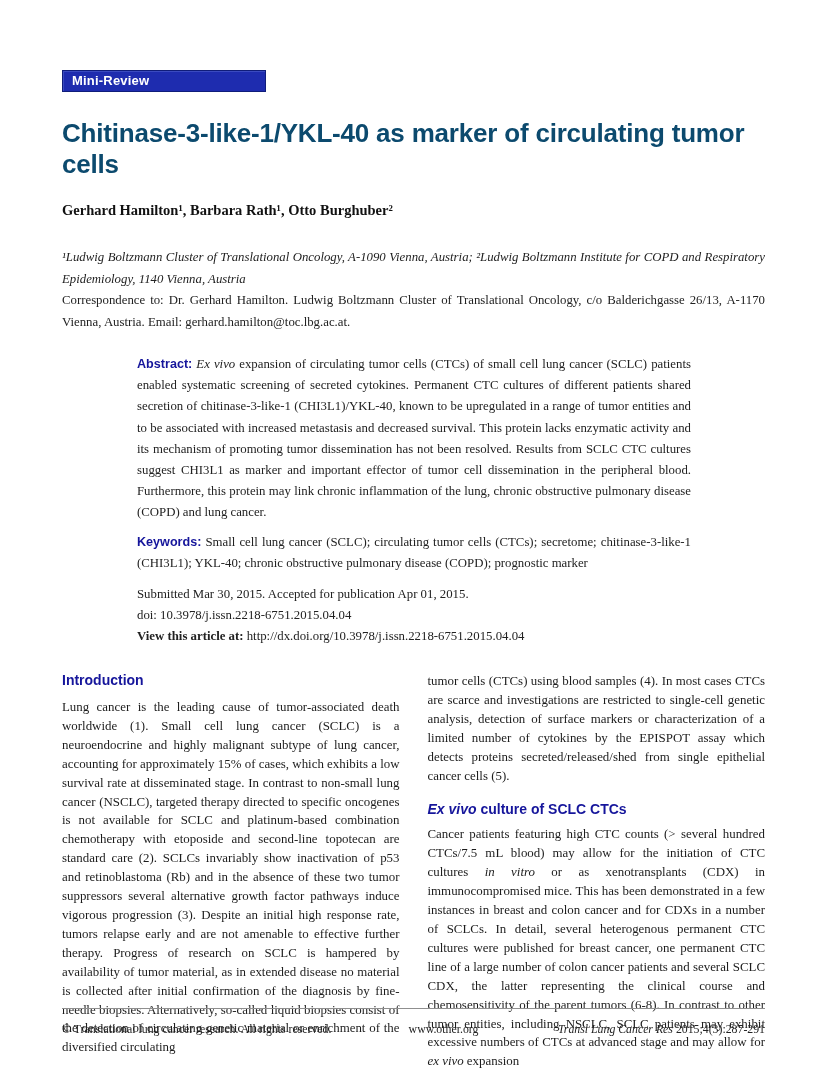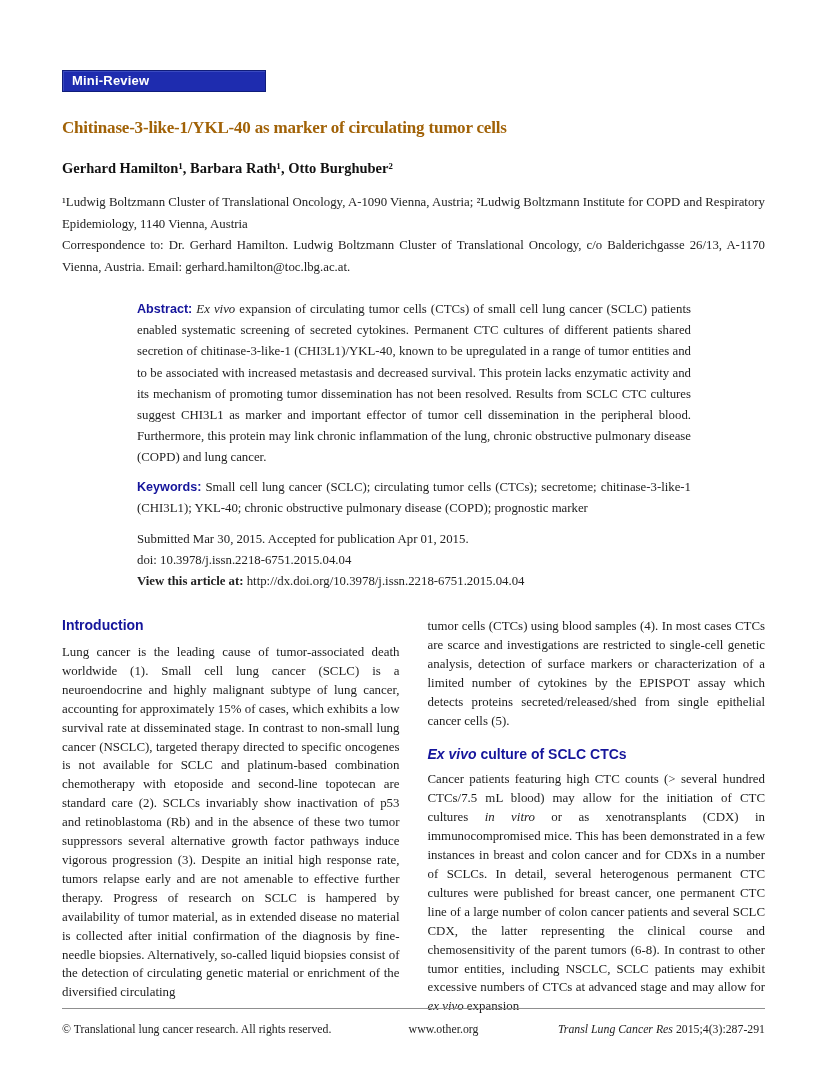--- a/index.html
+++ b/index.html
@@ -28,41 +28,41 @@
     font-family: "Liberation Sans", "DejaVu Sans", sans-serif;
     font-weight: bold;
     font-size: 13px;
     line-height: 20px;
     padding-left: 9px;
     letter-spacing: 0.2px;
   }
 
   .title {
     margin-top: 26px;
-    font-family: Liberation Serif, serif;
+    font-family: Liberation Sans, sans-serif;
     font-weight: bold;
-    font-size: 17px;
-    color: #a16207;
+    font-size: 26px;
+    color: #0c4a6e;
     letter-spacing: -0.2px;
   }
 
   .authors {
     margin-top: 22px;
     font-weight: bold;
     font-size: 14.5px;
     color: #111111;
   }
 
   .affiliations, .correspondence {
     font-size: 12.8px;
     line-height: 21.5px;
     text-align: justify;
     color: #222222;
   }
-  .affiliations { margin-top: 15px; }
+  .affiliations { margin-top: 28px; font-style: italic; }
   .correspondence-label { }
 
   
   .abstract-block {
     margin-top: 21px;
     margin-left: 75px;
     width: 554px;
     font-size: 12.8px;
     line-height: 21.2px;
     text-align: justify;

